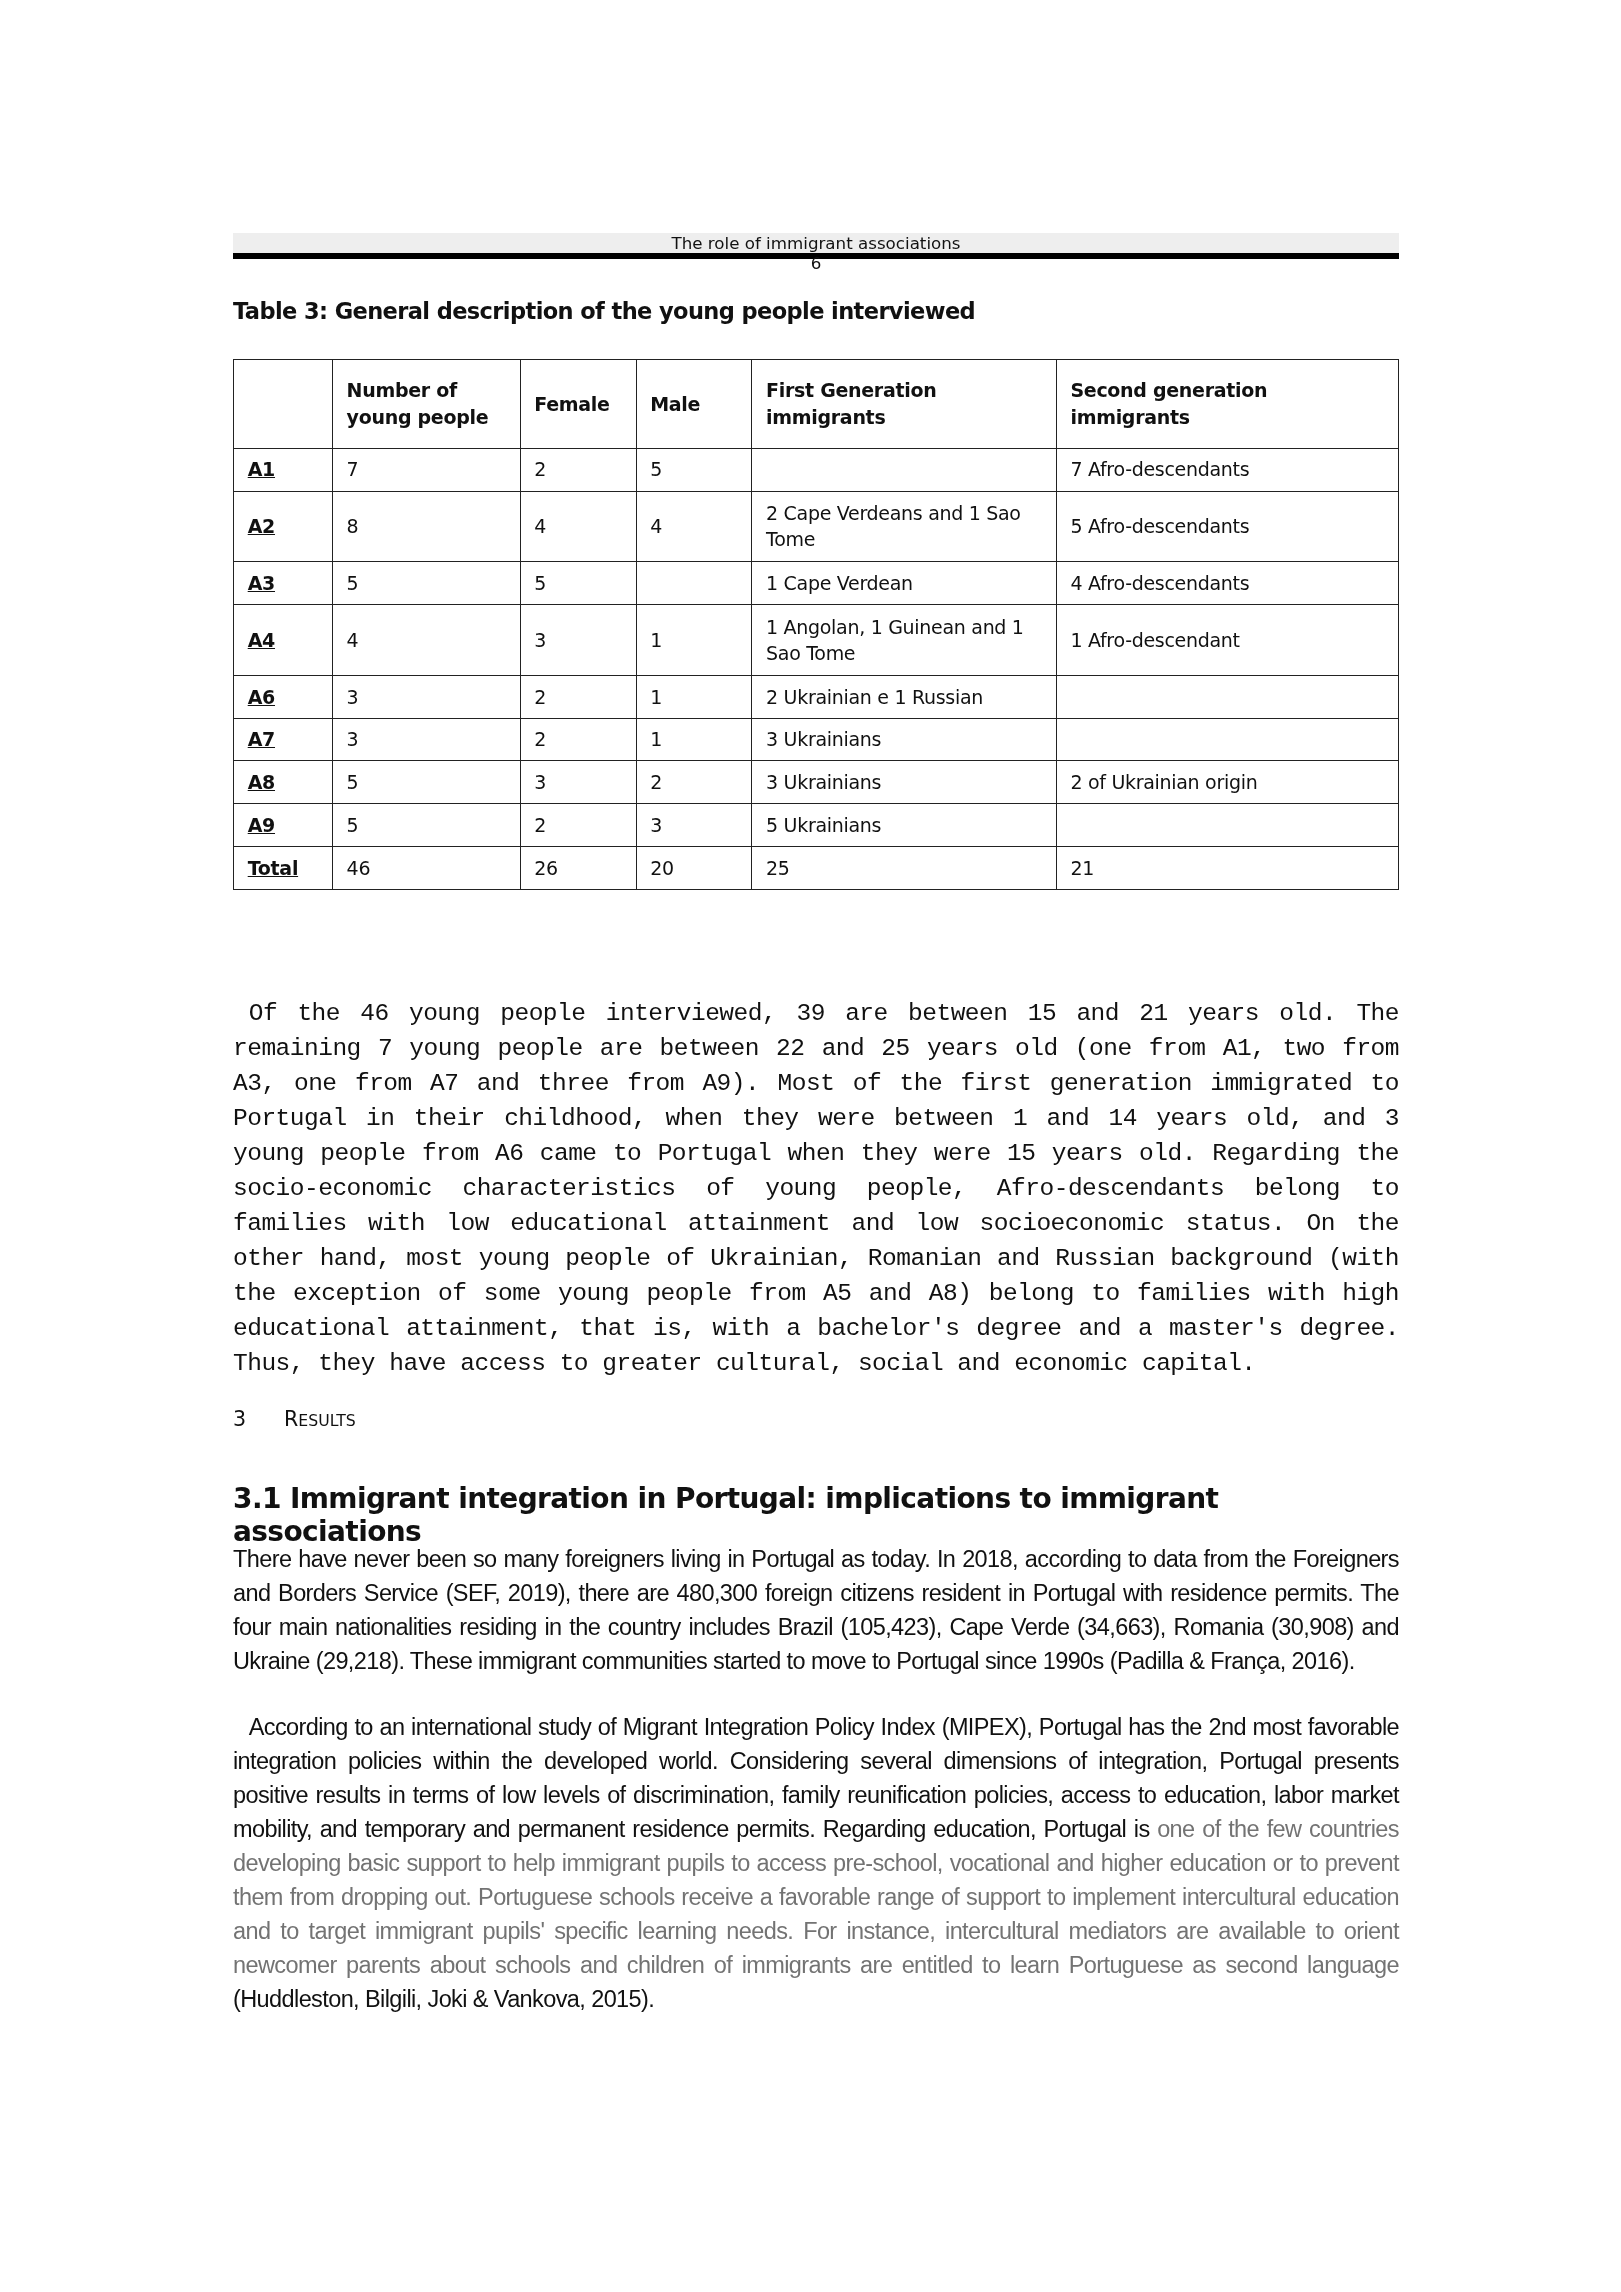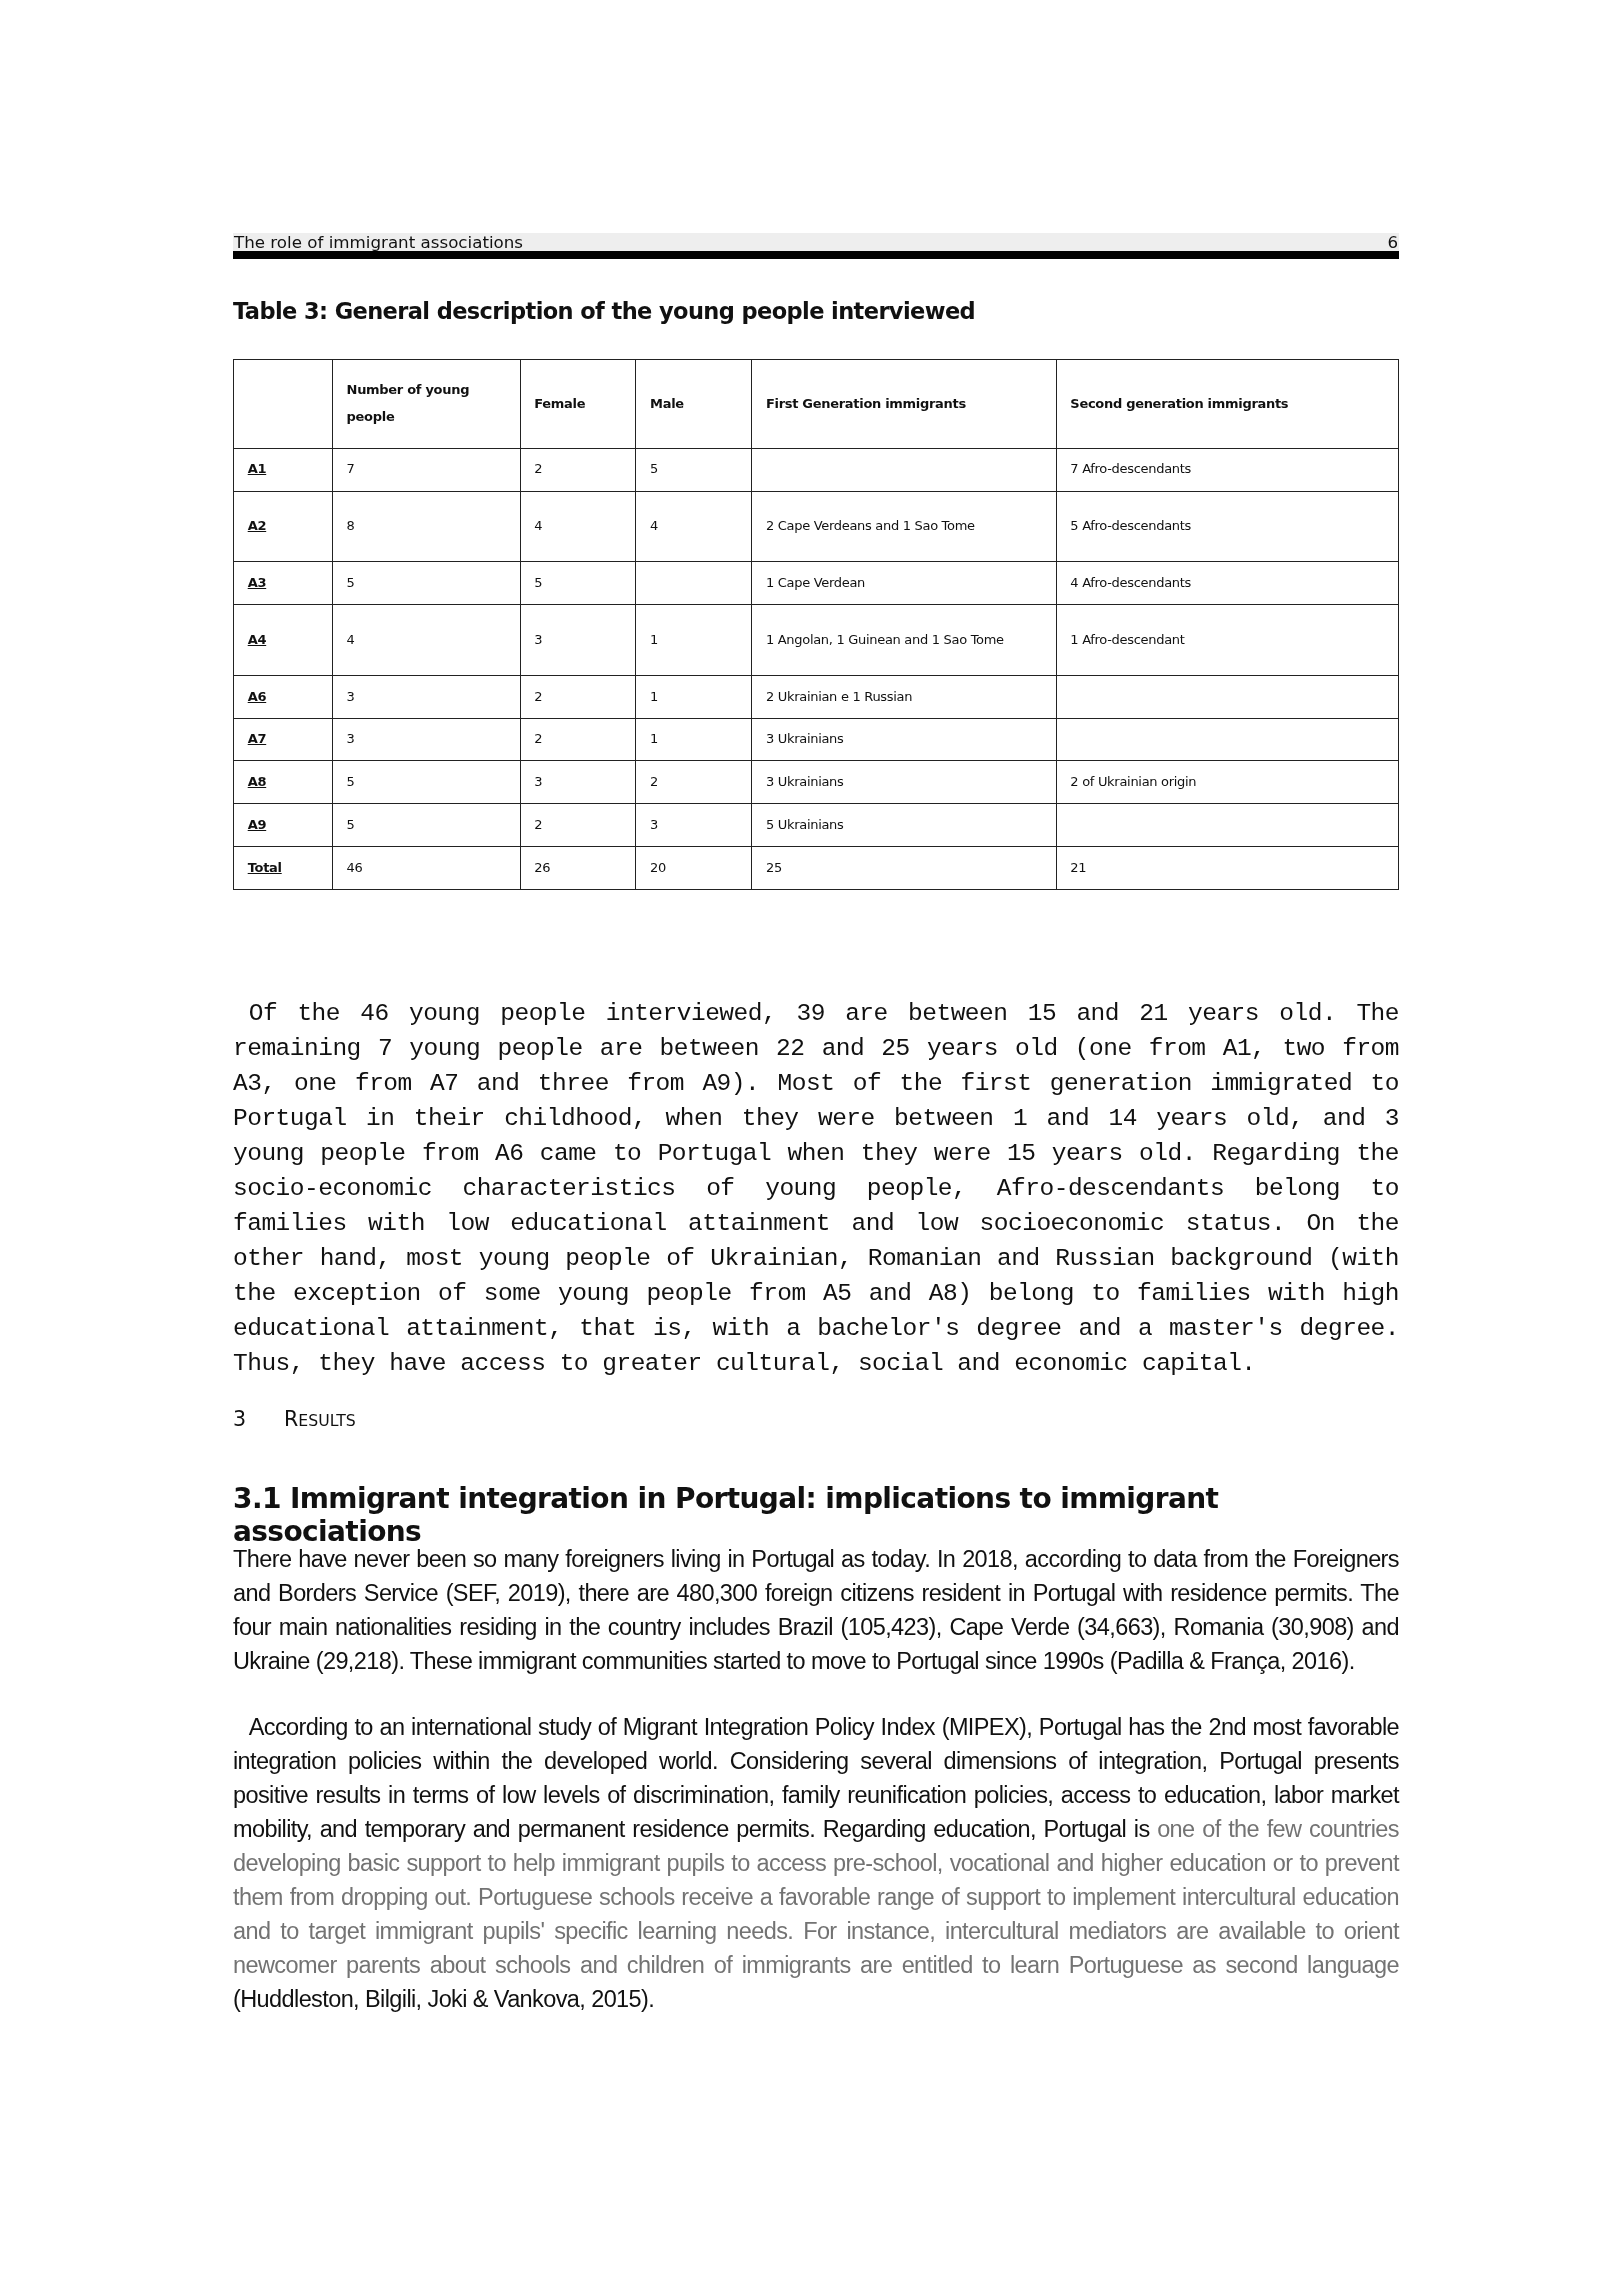--- a/index.html
+++ b/index.html
@@ -1,30 +1,30 @@
 <!DOCTYPE html>
 <html><head>
 <meta charset="utf-8">
 <style>
   html, body { margin: 0; padding: 0; background: #ffffff; }
   body { width: 1621px; height: 2293px; position: relative; font-family: "Liberation Sans", sans-serif; color: #111; }
   .page { position: absolute; left: 233px; top: 0; width: 1166px; }
   .running-header {
     position: absolute; top: 233px; left: 0; width: 1166px; height: 25.5px;
-    background: #eeeeee; border-bottom: 8px solid #000000;
+    background: #eeeeee; border-bottom: 6px solid #000000;
     display: flex; justify-content: space-between; align-items: center;
-    font-family: "DejaVu Sans", sans-serif; font-size: 16.7px; color: #111; box-sizing: border-box; padding: 0 1px;
+    font-family: "DejaVu Sans", sans-serif; font-size: 16.7px; color: #111; box-sizing: border-box; padding: 0 1px; flex-direction: column;
   }
   .table-caption {
     position: absolute; top: 298px; left: 0;
     font-family: "DejaVu Sans", sans-serif; font-weight: bold; font-size: 22.5px; letter-spacing: -0.6px;
   }
   table.data {
     position: absolute; top: 359px; left: 0; width: 1166px;
-    border-collapse: collapse; font-family: "DejaVu Sans", sans-serif; font-size: 13px;
+    border-collapse: collapse; font-family: "DejaVu Sans", sans-serif; font-size: 19px;
     letter-spacing: -0.3px;
     padding-left: 44px;
   }
   table.data td, table.data th {
     border: 1.5px solid #222; padding: 3.9px 13.7px; text-align: left; vertical-align: middle; line-height: 26.5px;
   }
   table.data th { font-weight: bold; height: 80px; }
   table.data td.rowhead { font-weight: bold; text-decoration: underline; }
   table.data tr.r-single td { height: 34px; }
   table.data tr.r-double td { height: 62px; }

